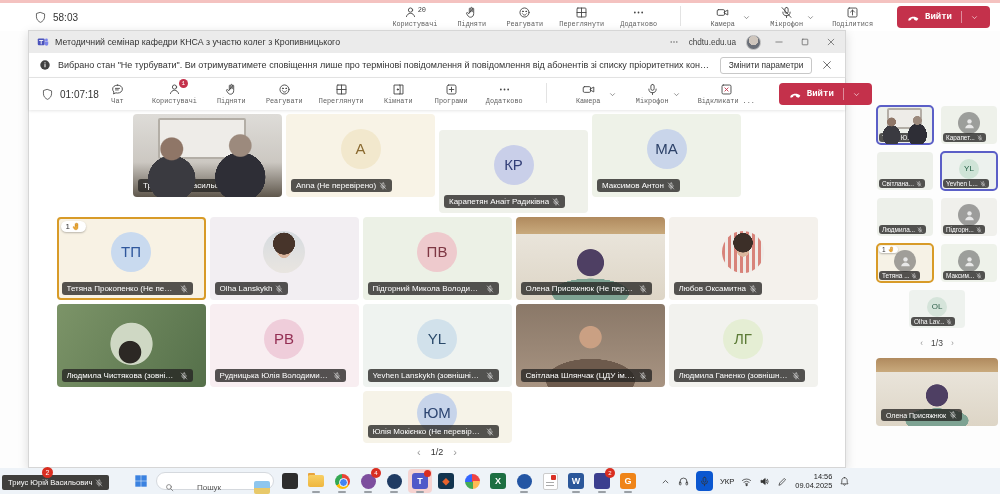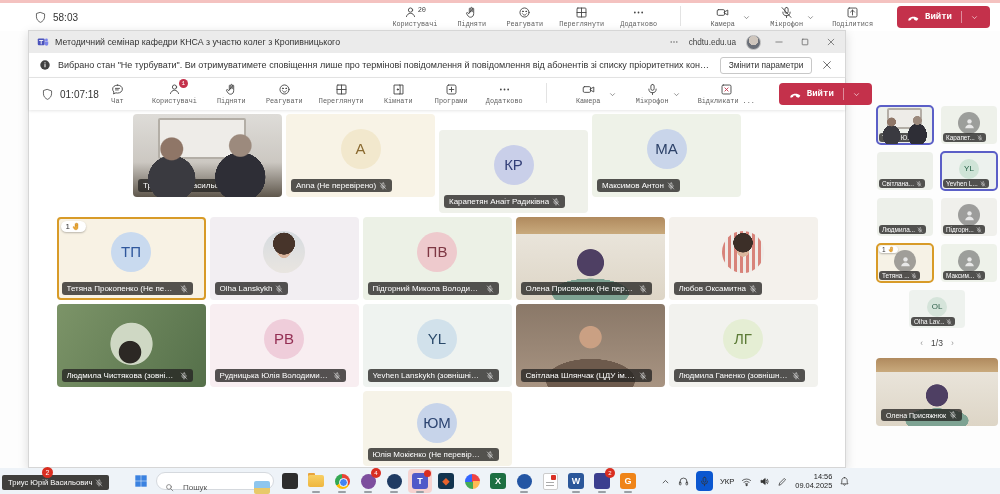--- a/index.html
+++ b/index.html
@@ -46,21 +46,21 @@
   .nbtn{margin-left:auto;border:1px solid #c8c8c8;border-radius:3px;background:#fff;font-size:8.4px;
         color:#333;padding:2.5px 8px;white-space:nowrap;}
   .nclose svg{width:9px;height:9px;color:#555;}
 
   .meetbar{height:32px;display:flex;align-items:center;padding:0 10px;box-shadow:0 1px 3px rgba(0,0,0,.10);position:relative;z-index:2;}
   .meetbar .tb-items{padding-right:0;}
 
   .gridwrap{position:relative;padding-top:4px;display:flex;flex-direction:column;align-items:center;gap:4px;}
   .grow{display:flex;gap:4px;justify-content:center;}
   .tile{position:relative;width:149px;height:83px;border-radius:4px;overflow:hidden;flex:0 0 auto;}
-  .tile.h72{height:75px;}
+  .tile.h72{height:52px;}
   .tile.raised{outline:2px solid #d89b28;outline-offset:-2px;}
   .avatar{position:absolute;left:50%;top:42%;transform:translate(-50%,-50%);width:40px;height:40px;border-radius:50%;
           display:flex;align-items:center;justify-content:center;font-size:15px;}
   .pill{position:absolute;left:5px;bottom:5px;display:flex;align-items:center;gap:3px;background:rgba(37,36,35,.78);
         color:#fff;font-size:8px;padding:2px 5px;border-radius:3px;max-width:88%;box-sizing:border-box;white-space:nowrap;}
   .pill .nm{overflow:hidden;text-overflow:ellipsis;}
   .pill .ic{flex:0 0 auto;display:flex;}
   .pill .ic svg{width:8px;height:8px;color:#eee;}
   .badge-raise{position:absolute;top:4px;left:4px;background:#fff;border-radius:9px;padding:1px 5px;font-size:8px;
         color:#333;display:flex;gap:2px;align-items:center;box-shadow:0 1px 2px rgba(0,0,0,.25);}
@@ -125,21 +125,21 @@
   .pip .ic svg{width:8px;height:8px;color:#ddd;}
   .pipbadge{position:absolute;left:42px;top:467px;width:11px;height:11px;border-radius:50%;background:#d92d20;
        color:#fff;font-size:7px;display:flex;align-items:center;justify-content:center;z-index:7;}
 
   
   .taskbar{position:absolute;left:0;right:0;bottom:0;height:26px;background:#eef3f8;border-top:1px solid #dfе3e8;z-index:5;}
   .tk-center{position:absolute;left:130px;top:0;height:26px;display:flex;align-items:center;gap:4px;}
   .tk-start{width:22px;height:22px;display:flex;align-items:center;justify-content:center;}
   .tk-start svg{width:14px;height:14px;}
   .tk-search{width:118px;height:18px;border-radius:9px;background:#fff;border:1px solid #d5d9de;display:flex;
-       align-items:center;gap:9px;padding:12px 3px 0 8px;box-sizing:border-box;}
+       align-items:center;gap:23px;padding:12px 3px 0 8px;box-sizing:border-box;}
   .tk-search .ic svg{width:9px;height:9px;color:#555;}
   .tk-search .ph{font-size:8px;color:#555;flex:1;}
   .tk-weather{width:16px;height:13px;border-radius:2px;background:linear-gradient(180deg,#8ec6ee 0 55%,#e8c96a 55%);}
   .tk-app{position:relative;width:24px;height:24px;display:flex;align-items:center;justify-content:center;border-radius:4px;}
   .tk-app.active{background:#f6d3d1;}
   .tk-app.running::after{content:"";position:absolute;bottom:0;left:8px;width:8px;height:2px;border-radius:1px;background:#9aa0a6;}
   .appsq{width:16px;height:16px;border-radius:3px;display:flex;align-items:center;justify-content:center;
        color:#fff;font-size:9px;font-weight:bold;}
   .appcirc{width:15px;height:15px;border-radius:50%;display:flex;align-items:center;justify-content:center;
        color:#fff;font-size:8px;font-weight:bold;}

